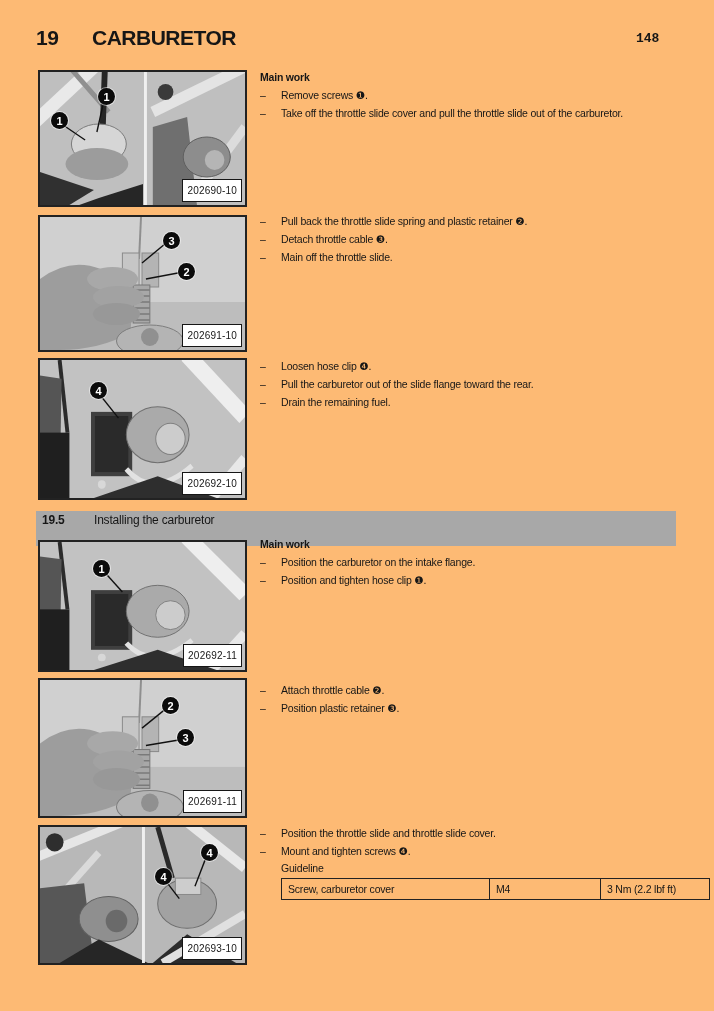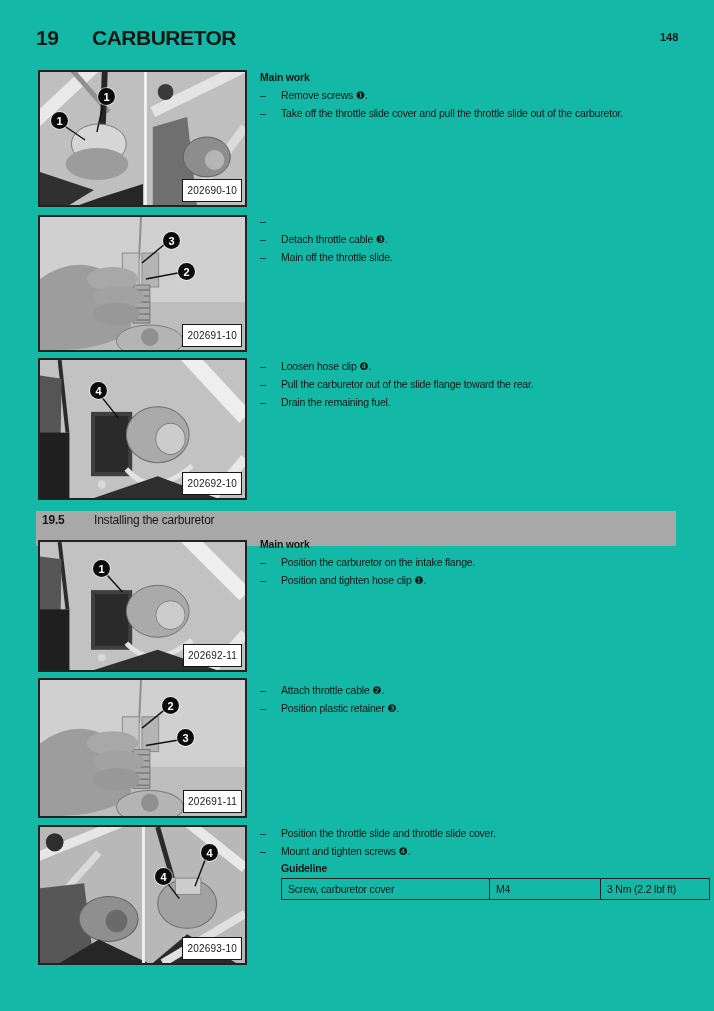--- a/index.html
+++ b/index.html
@@ -1,43 +1,43 @@
 <!DOCTYPE html>
 <html><head>
 <meta charset="utf-8">
 <style>
   html,body{margin:0;padding:0;background:#e8e8e8;}
-  .page{position:relative;width:714px;height:1011px;background:#14b8a6;
+  .page{position:relative;width:714px;height:1011px;background:#fdba74;
         font-family:"Liberation Sans",sans-serif;color:#161616;overflow:hidden;}
 
   
   .chapnum{position:absolute;left:36px;top:26px;font-size:21px;font-weight:bold;letter-spacing:-0.5px;}
   .chaptitle{position:absolute;left:92px;top:26px;font-size:21px;font-weight:bold;letter-spacing:-0.5px;}
-  .pagenum{position:absolute;left:660px;top:31px;font-size:11px;font-weight:bold;}
+  .pagenum{position:absolute;left:636px;top:31px;font-size:13px;font-weight:bold;font-family:Liberation Mono, monospace;}
 
   
   .fig{position:absolute;left:38px;width:209px;border:2px solid #222;box-sizing:border-box;background:#c4c4c4;}
   .fig svg{display:block;width:100%;height:100%;}
   .caption{position:absolute;right:3px;bottom:3px;background:#fff;border:1px solid #161616;
            font-size:10px;line-height:13px;padding:4px 4px;letter-spacing:0.2px;}
   .badge{position:absolute;width:17px;height:17px;border-radius:50%;background:#0b0b0b;color:#fff;
          font-size:11px;font-weight:bold;display:flex;align-items:center;justify-content:center;
          box-shadow:0 0 0 1px rgba(255,255,255,.55);}
 
   
   .secbar{position:absolute;left:36px;top:511px;width:640px;height:35px;background:#a8a8a8;}
   .secbar .num{position:absolute;left:6px;top:0;font-size:12px;font-weight:bold;line-height:19px;letter-spacing:-0.2px;}
   .secbar .ttl{position:absolute;left:58px;top:0;font-size:12px;font-weight:normal;line-height:19px;letter-spacing:-0.2px;}
 
   
   .tblock{position:absolute;left:260px;width:440px;margin-top:8px;}
   .bhead{font-size:10.5px;font-weight:bold;line-height:18px;letter-spacing:-0.2px;}
   .bullet{display:flex;font-size:10.5px;line-height:18px;letter-spacing:-0.2px;white-space:nowrap;}
   .bullet .dash{width:21px;flex:none;}
-  .sublabel{margin-left:21px;font-size:10.5px;line-height:17px;letter-spacing:-0.2px;font-weight:bold;}
+  .sublabel{margin-left:21px;font-size:10.5px;line-height:17px;letter-spacing:-0.2px;}
   .gtable{margin-left:21px;margin-top:1px;border-collapse:collapse;table-layout:fixed;width:389px;padding-left:20px;}
   .gtable td{border:1px solid #222;font-size:10.5px;letter-spacing:-0.2px;padding:1px 6px;height:18px;
              overflow:hidden;white-space:nowrap;}
   .gtable .c0{width:195px;}.gtable .c1{width:98px;}.gtable .c2{width:96px;}
 </style>
 </head>
 <body>
 
 <div class="page">
 
@@ -196,20 +196,21 @@
     </div>
     <div class="bullet">
       <span class="dash">–</span>
       <span>Take off the throttle slide cover and pull the throttle slide out of the carburetor.</span>
     </div>
   </div>
 
   <div class="tblock" style="top:204px;">
     <div class="bullet">
       <span class="dash">–</span>
+      <span>Pull back the throttle slide spring and plastic retainer ❷.</span>
     </div>
     <div class="bullet">
       <span class="dash">–</span>
       <span>Detach throttle cable ❸.</span>
     </div>
     <div class="bullet">
       <span class="dash">–</span>
       <span>Main off the throttle slide.</span>
     </div>
   </div>

